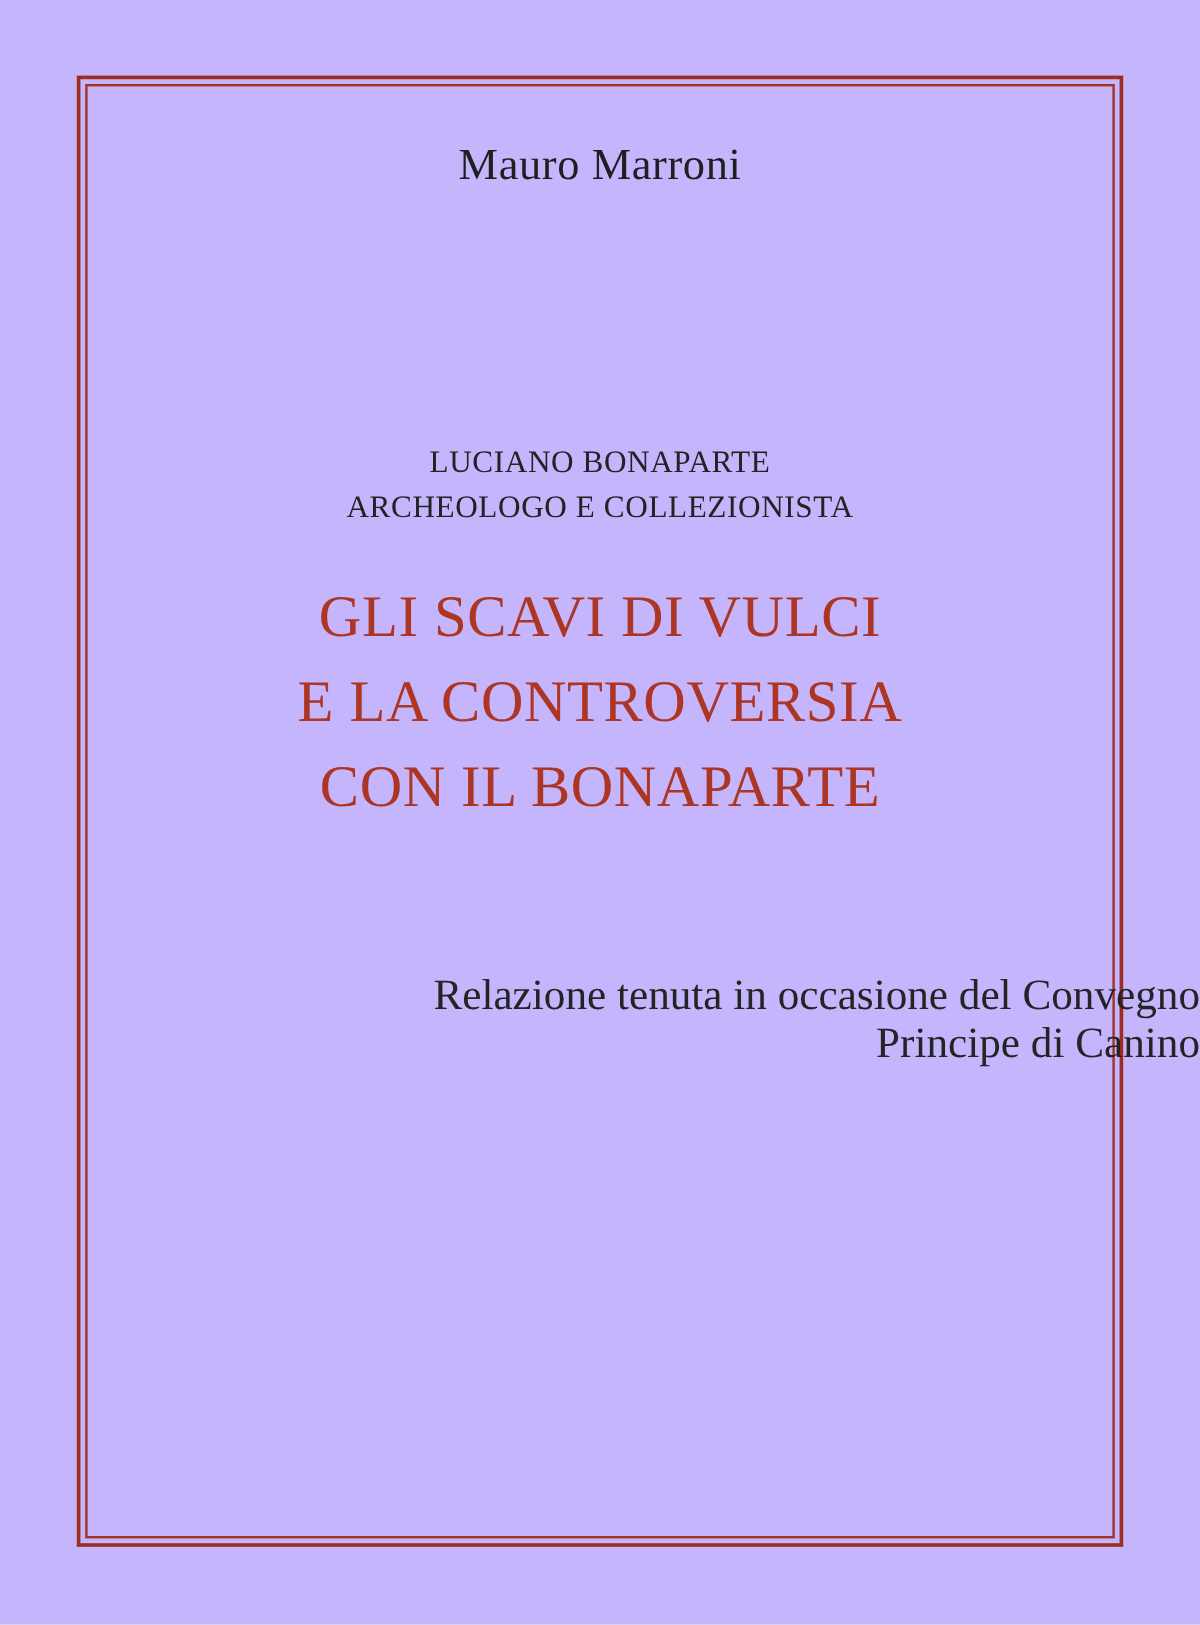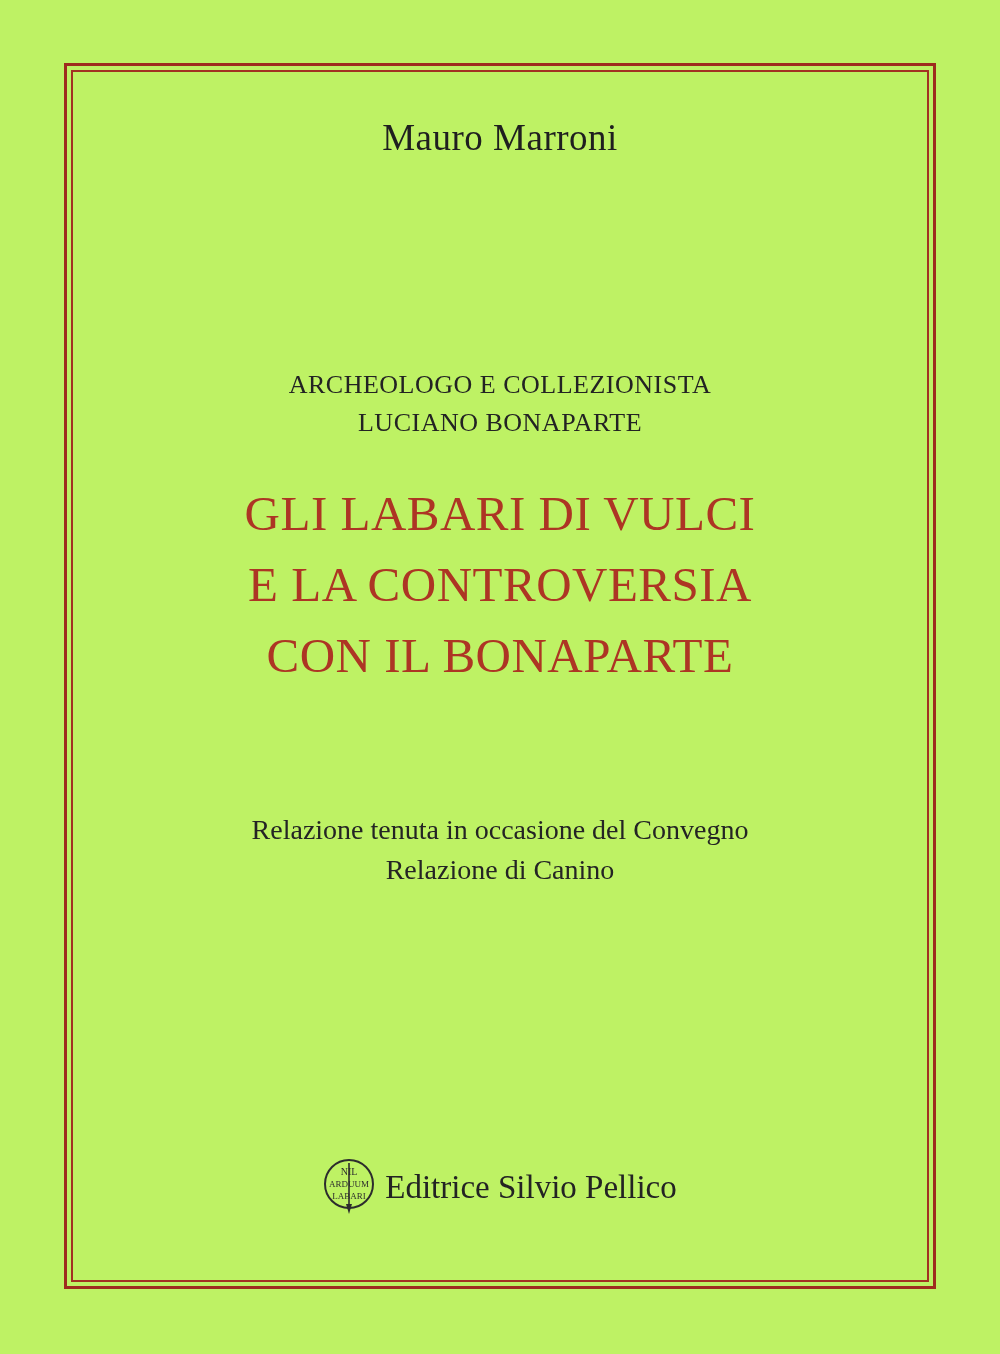--- a/index.html
+++ b/index.html
@@ -4,21 +4,21 @@
 <style>
   html, body {
     margin: 0;
     padding: 0;
     background: #ffffff;
   }
   .page {
     position: relative;
     width: 1000px;
     height: 1354px;
-    background: #bef264;
+    background: #c4b5fd;
     font-family: "Liberation Serif", "DejaVu Serif", serif;
     overflow: hidden;
   }
   .frame-outer {
     position: absolute;
     left: 64px;
     top: 63px;
     width: 872px;
     height: 1226px;
     border: 3px solid #9e2c1e;
@@ -53,23 +53,24 @@
   }
   .main-title {
     top: 478px;
     font-size: 49px;
     line-height: 71px;
     color: #ad3524;
     letter-spacing: 0.5px;
   }
   .event {
     top: 810px;
-    font-size: 28px;
+    font-size: 36px;
     line-height: 39.5px;
     color: #242424;
+    text-align: right;
   }
   .publisher-row {
     position: absolute;
     top: 1158px;
     left: 0;
     width: 100%;
     display: flex;
     justify-content: center;
     align-items: center;
     gap: 10px;
@@ -87,40 +88,29 @@
 
 <div class="page">
 
   <div class="frame-outer">
     <div class="frame-inner"></div>
   </div>
 
   <div class="centered-block author">Mauro Marroni</div>
 
   <div class="centered-block series">
+    <div>LUCIANO BONAPARTE</div>
     <div>ARCHEOLOGO E COLLEZIONISTA</div>
-    <div>LUCIANO BONAPARTE</div>
   </div>
 
   <div class="centered-block main-title">
-    <div>GLI LABARI DI VULCI</div>
+    <div>GLI SCAVI DI VULCI</div>
     <div>E LA CONTROVERSIA</div>
     <div>CON IL BONAPARTE</div>
   </div>
 
   <div class="centered-block event">
     <div>Relazione tenuta in occasione del Convegno</div>
-    <div>Relazione di Canino</div>
+    <div>Principe di Canino</div>
   </div>
 
-  <div class="publisher-row">
-    <svg class="logo-svg" width="52" height="58" viewBox="0 0 52 58">
-      <circle cx="26" cy="26" r="24" fill="none" stroke="#2d2d2d" stroke-width="2"></circle>
-      <line x1="26" y1="5" x2="26" y2="46" stroke="#2d2d2d" stroke-width="1.6"></line>
-      <polygon points="23,46 29,46 26,56" fill="#2d2d2d"></polygon>
-      <text x="26" y="17" text-anchor="middle" font-family="Liberation Serif, DejaVu Serif, serif" font-size="10" fill="#2d2d2d">NIL</text>
-      <text x="26" y="29" text-anchor="middle" font-family="Liberation Serif, DejaVu Serif, serif" font-size="9" fill="#2d2d2d">ARDUUM</text>
-      <text x="26" y="41" text-anchor="middle" font-family="Liberation Serif, DejaVu Serif, serif" font-size="9" fill="#2d2d2d">LABARI</text>
-    </svg>
-    <span class="publisher-name">Editrice Silvio Pellico</span>
-  </div>
 
 </div>
 
 </body></html>

